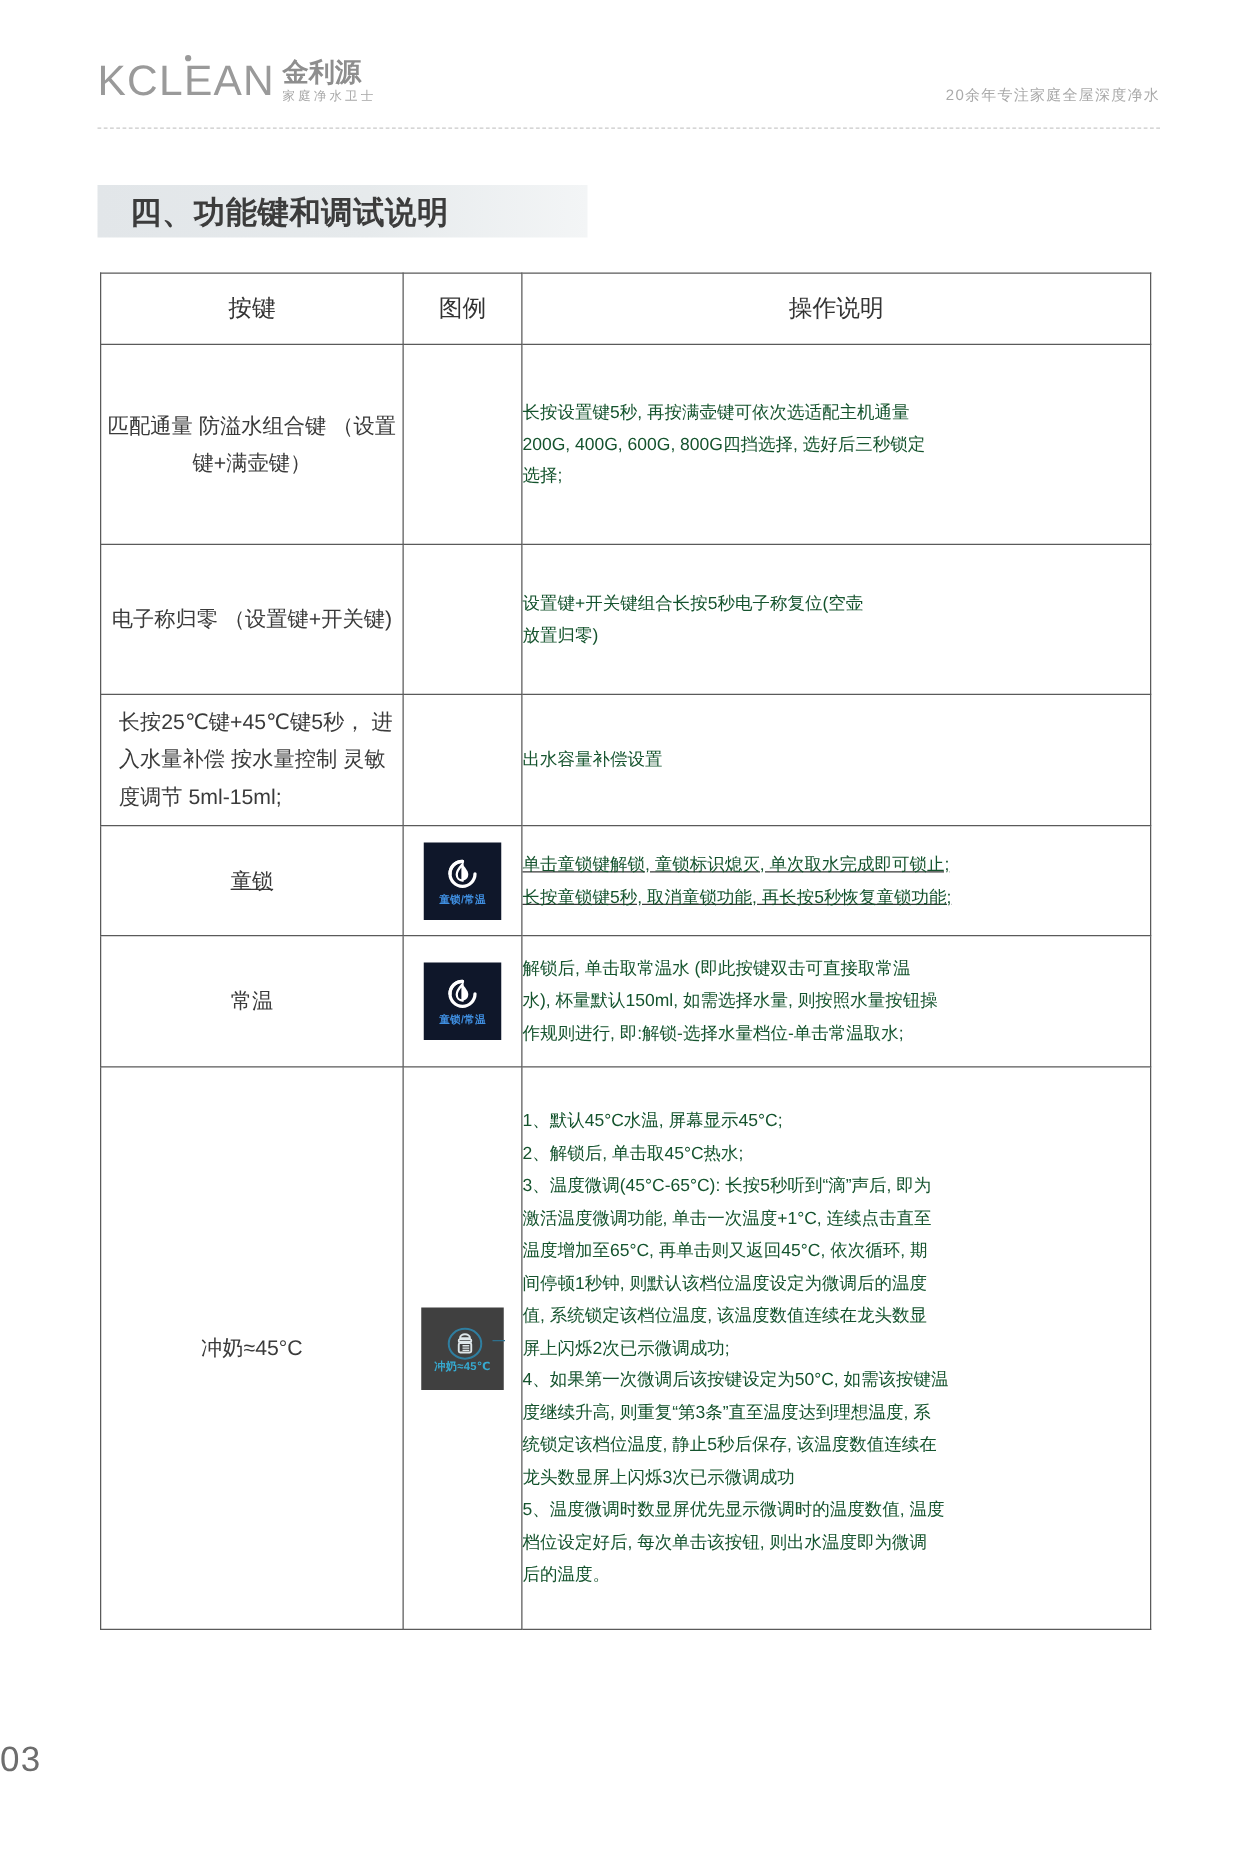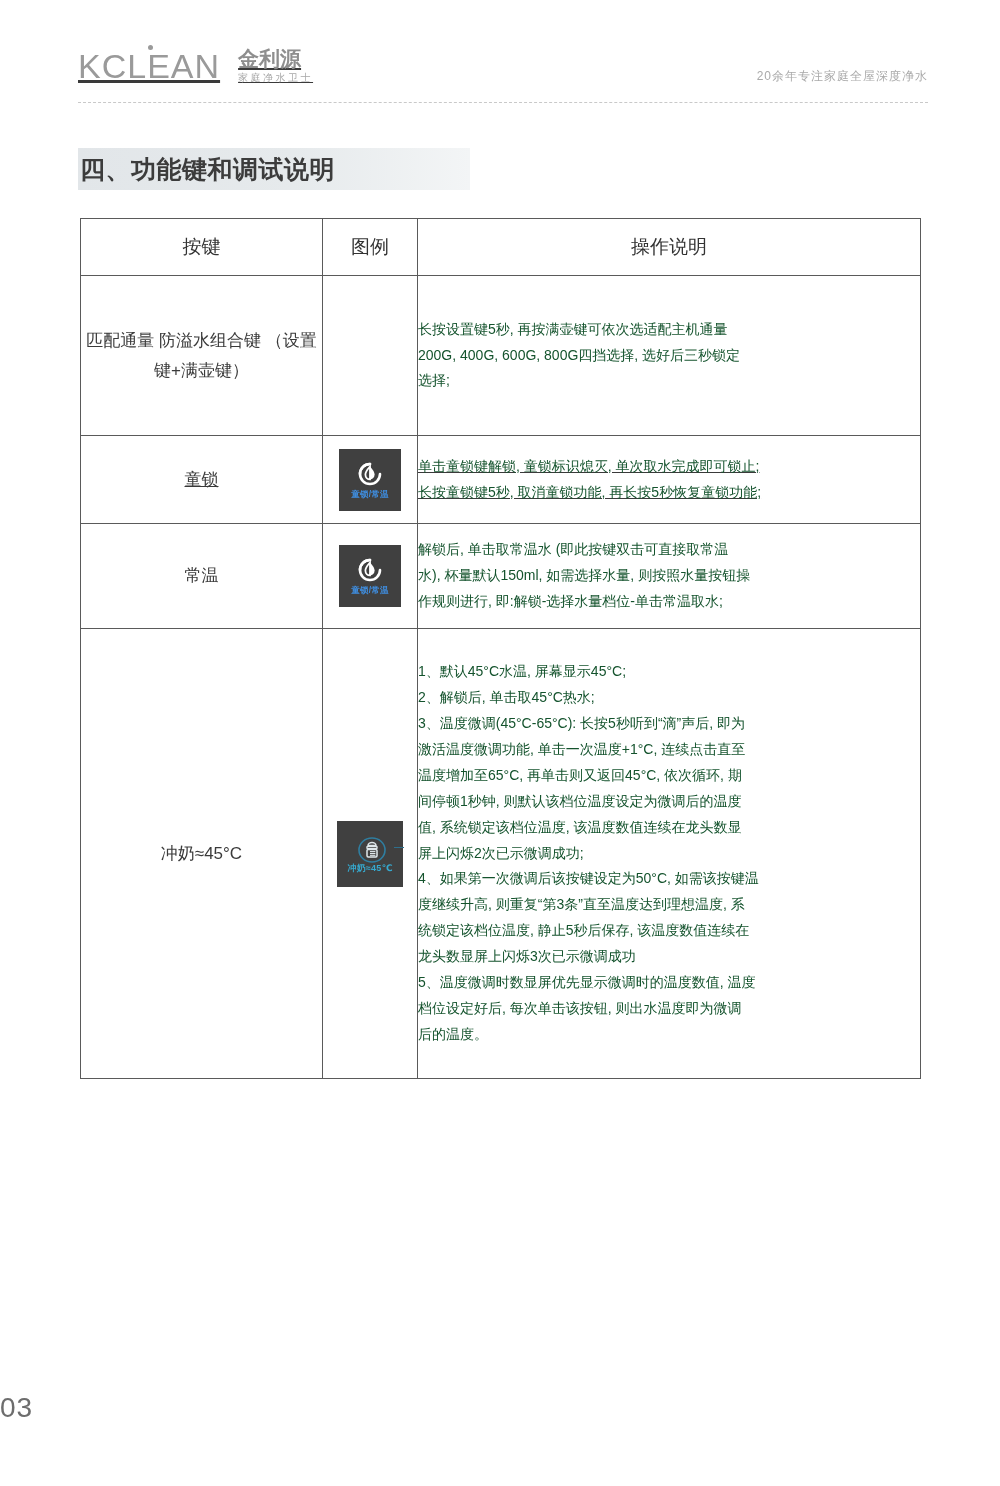--- a/index.html
+++ b/index.html
@@ -21,23 +21,22 @@
     position: absolute;
     left: 0; top: 0;
     width: 1000px;
     height: 110px;
   }
   .logo-block {
     position: absolute;
     left: 78px;
     top: 48px;
     display: flex;
-    align-items: center;
-    gap: 16px;
-    text-decoration: underline;
+    align-items: flex-start;
+    gap: 4px;
   }
   .logo-latin {
     font-family: "Liberation Sans", sans-serif;
     font-size: 34px;
     letter-spacing: 1px;
     color: #9a9a9a;
     font-weight: 400;
     line-height: 1;
     position: relative;
   }
@@ -95,21 +94,21 @@
     width: 392px;
     height: 42px;
     background: linear-gradient(to right, #e2e6e9 0%, #e6eaec 55%, #f3f5f6 100%);
     display: flex;
     align-items: center;
   }
   .section-title-bar .title-text {
     font-size: 25px;
     font-weight: 700;
     color: #3c3c3c;
-    margin-left: 2px;
+    margin-left: 26px;
     letter-spacing: 0.5px;
     text-align: right;
   }
 
   
   .spec-table {
     position: absolute;
     left: 80px;
     top: 218px;
     width: 840px;
@@ -162,21 +161,21 @@
   .row-h-2 { height: 120px; }
   .row-h-3 { height: 105px; }
   .row-h-4 { height: 88px; text-decoration: underline;  }
   .row-h-5 { height: 105px; }
   .row-h-6 { height: 450px; }
 
   
   .btn-icon {
     width: 62px;
     height: 62px;
-    background: #404040;
+    background: #0f172a;
     display: inline-flex;
     flex-direction: column;
     align-items: center;
     justify-content: center;
     gap: 3px;
   }
   .btn-icon.milk {
     width: 66px;
     height: 66px;
     background: #404040;
@@ -258,21 +257,43 @@
         <span class="line">（设置键+满壶键）</span>
       </td>
       <td class="icon-cell"></td>
       <td class="desc-cell">
         <span class="line">长按设置键5秒, 再按满壶键可依次选适配主机通量</span>
         <span class="line">200G, 400G, 600G, 800G四挡选择, 选好后三秒锁定</span>
         <span class="line">选择;</span>
       </td>
     </tr>
 
-
+    <tr class="row-h-2">
+      <td class="key-cell">
+        <span class="line">电子称归零</span>
+        <span class="line">（设置键+开关键)</span>
+      </td>
+      <td class="icon-cell"></td>
+      <td class="desc-cell">
+        <span class="line">设置键+开关键组合长按5秒电子称复位(空壶</span>
+        <span class="line">放置归零)</span>
+      </td>
+    </tr>
+
+    <tr class="row-h-3">
+      <td class="key-cell left-align">
+        <span class="line">长按25℃键+45℃键5秒，</span>
+        <span class="line">进入水量补偿 按水量控制</span>
+        <span class="line">灵敏度调节 5ml-15ml;</span>
+      </td>
+      <td class="icon-cell"></td>
+      <td class="desc-cell">
+        <span class="line">出水容量补偿设置</span>
+      </td>
+    </tr>
 
     <tr class="row-h-4">
       <td class="key-cell">
         <span class="line">童锁</span>
       </td>
       <td class="icon-cell">
         <span class="btn-icon">
           <span class="glyph-power">
             <svg viewBox="0 0 26 26" width="26" height="26" aria-hidden="true">
               <path d="M13 3 A10 10 0 1 0 23 13" fill="none" stroke="#ffffff" stroke-width="2.6" stroke-linecap="round"></path>

